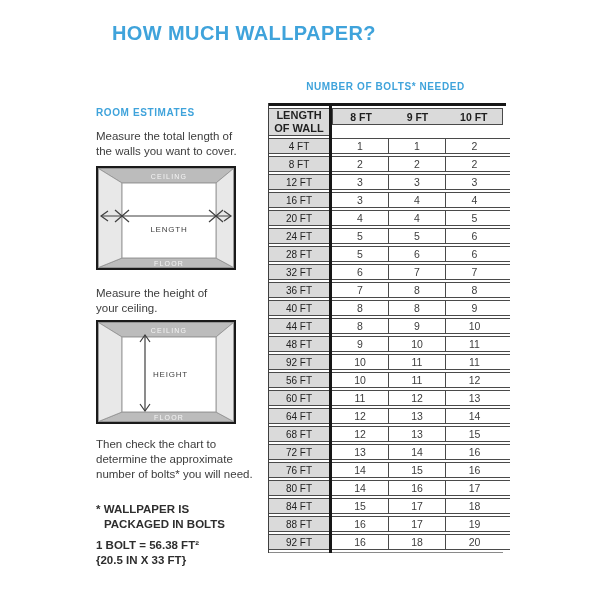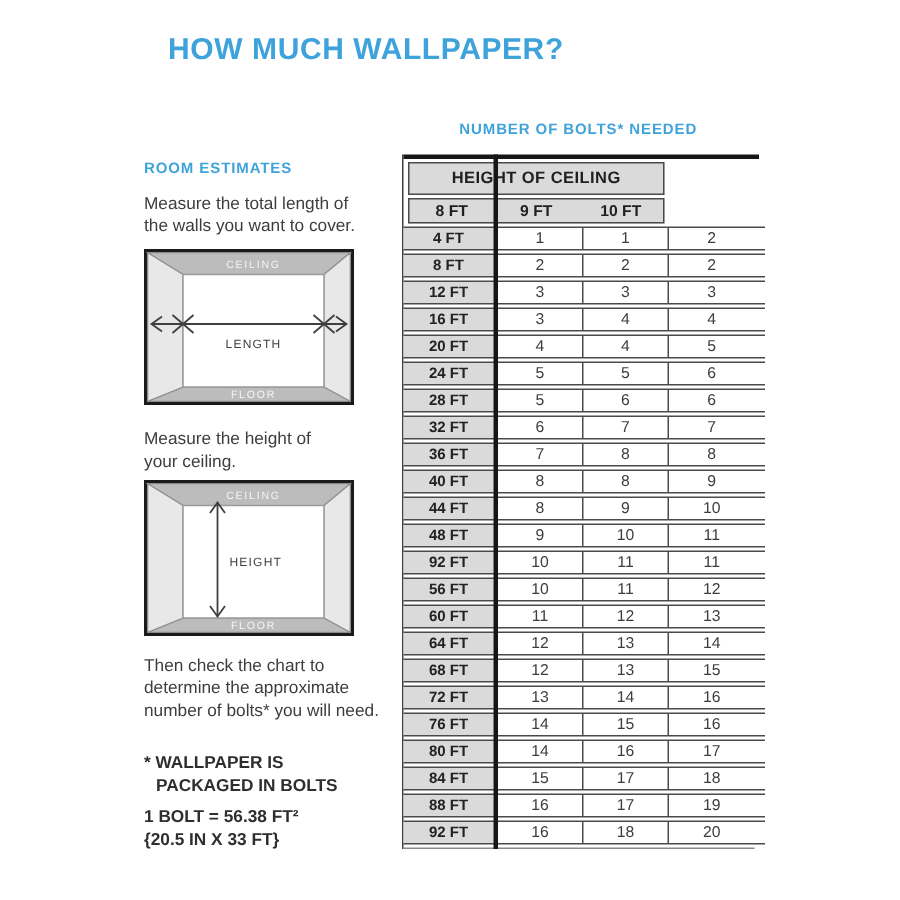--- a/index.html
+++ b/index.html
@@ -49,21 +49,21 @@
     text-align:center;font-size:11px;font-weight:700;letter-spacing:0.3px;color:#1f1f1f;
     margin-bottom:2px;}
   .fts{height:17px;background:var(--gray);border:1px solid var(--thin);display:flex;
     align-items:center;}
   .fts span{width:57px;text-align:center;font-size:10.5px;font-weight:700;color:#1f1f1f;}
 
   .rows{margin-top:2px;}
   .row{display:flex;height:16px;border-top:1px solid var(--thin);
     border-bottom:1px solid var(--thin);margin-bottom:2px;}
   .row .label{width:60px;background:var(--gray);display:flex;align-items:center;
-    justify-content:center;font-size:10px;font-weight:700;color:#222;}
+    justify-content:center;font-size:10px;font-weight:400;color:#222;}
   .row .dsp{width:3px;}
   .row .val{width:57px;display:flex;align-items:center;justify-content:center;
     font-size:10.5px;color:var(--ink);border-right:1px solid var(--thin);}
   .row .val.last{border-right:none;}
   .row .stub{flex:1;}
   .bottom-line{height:1px;width:234px;background:#8a8a8a;}
 </style>
 </head>
 <body>
 
@@ -130,22 +130,22 @@
   </div>
 
   <div class="table-col">
     <h2 class="table-heading">NUMBER OF BOLTS* NEEDED</h2>
 
     <div class="table-wrap">
       <div class="top-bar"></div>
       <div class="col-divider"></div>
 
       <div class="thead">
+        <div class="len-cell">LENGTH OF WALL</div>
         <div class="head-right">
-          <div class="hoc">HEIGHT OF CEILING</div>
           <div class="fts">
             <span>8 FT</span>
             <span>9 FT</span>
             <span>10 FT</span>
           </div>
         </div>
       </div>
 
       <div class="rows" id="rows">
           <div class="row">

